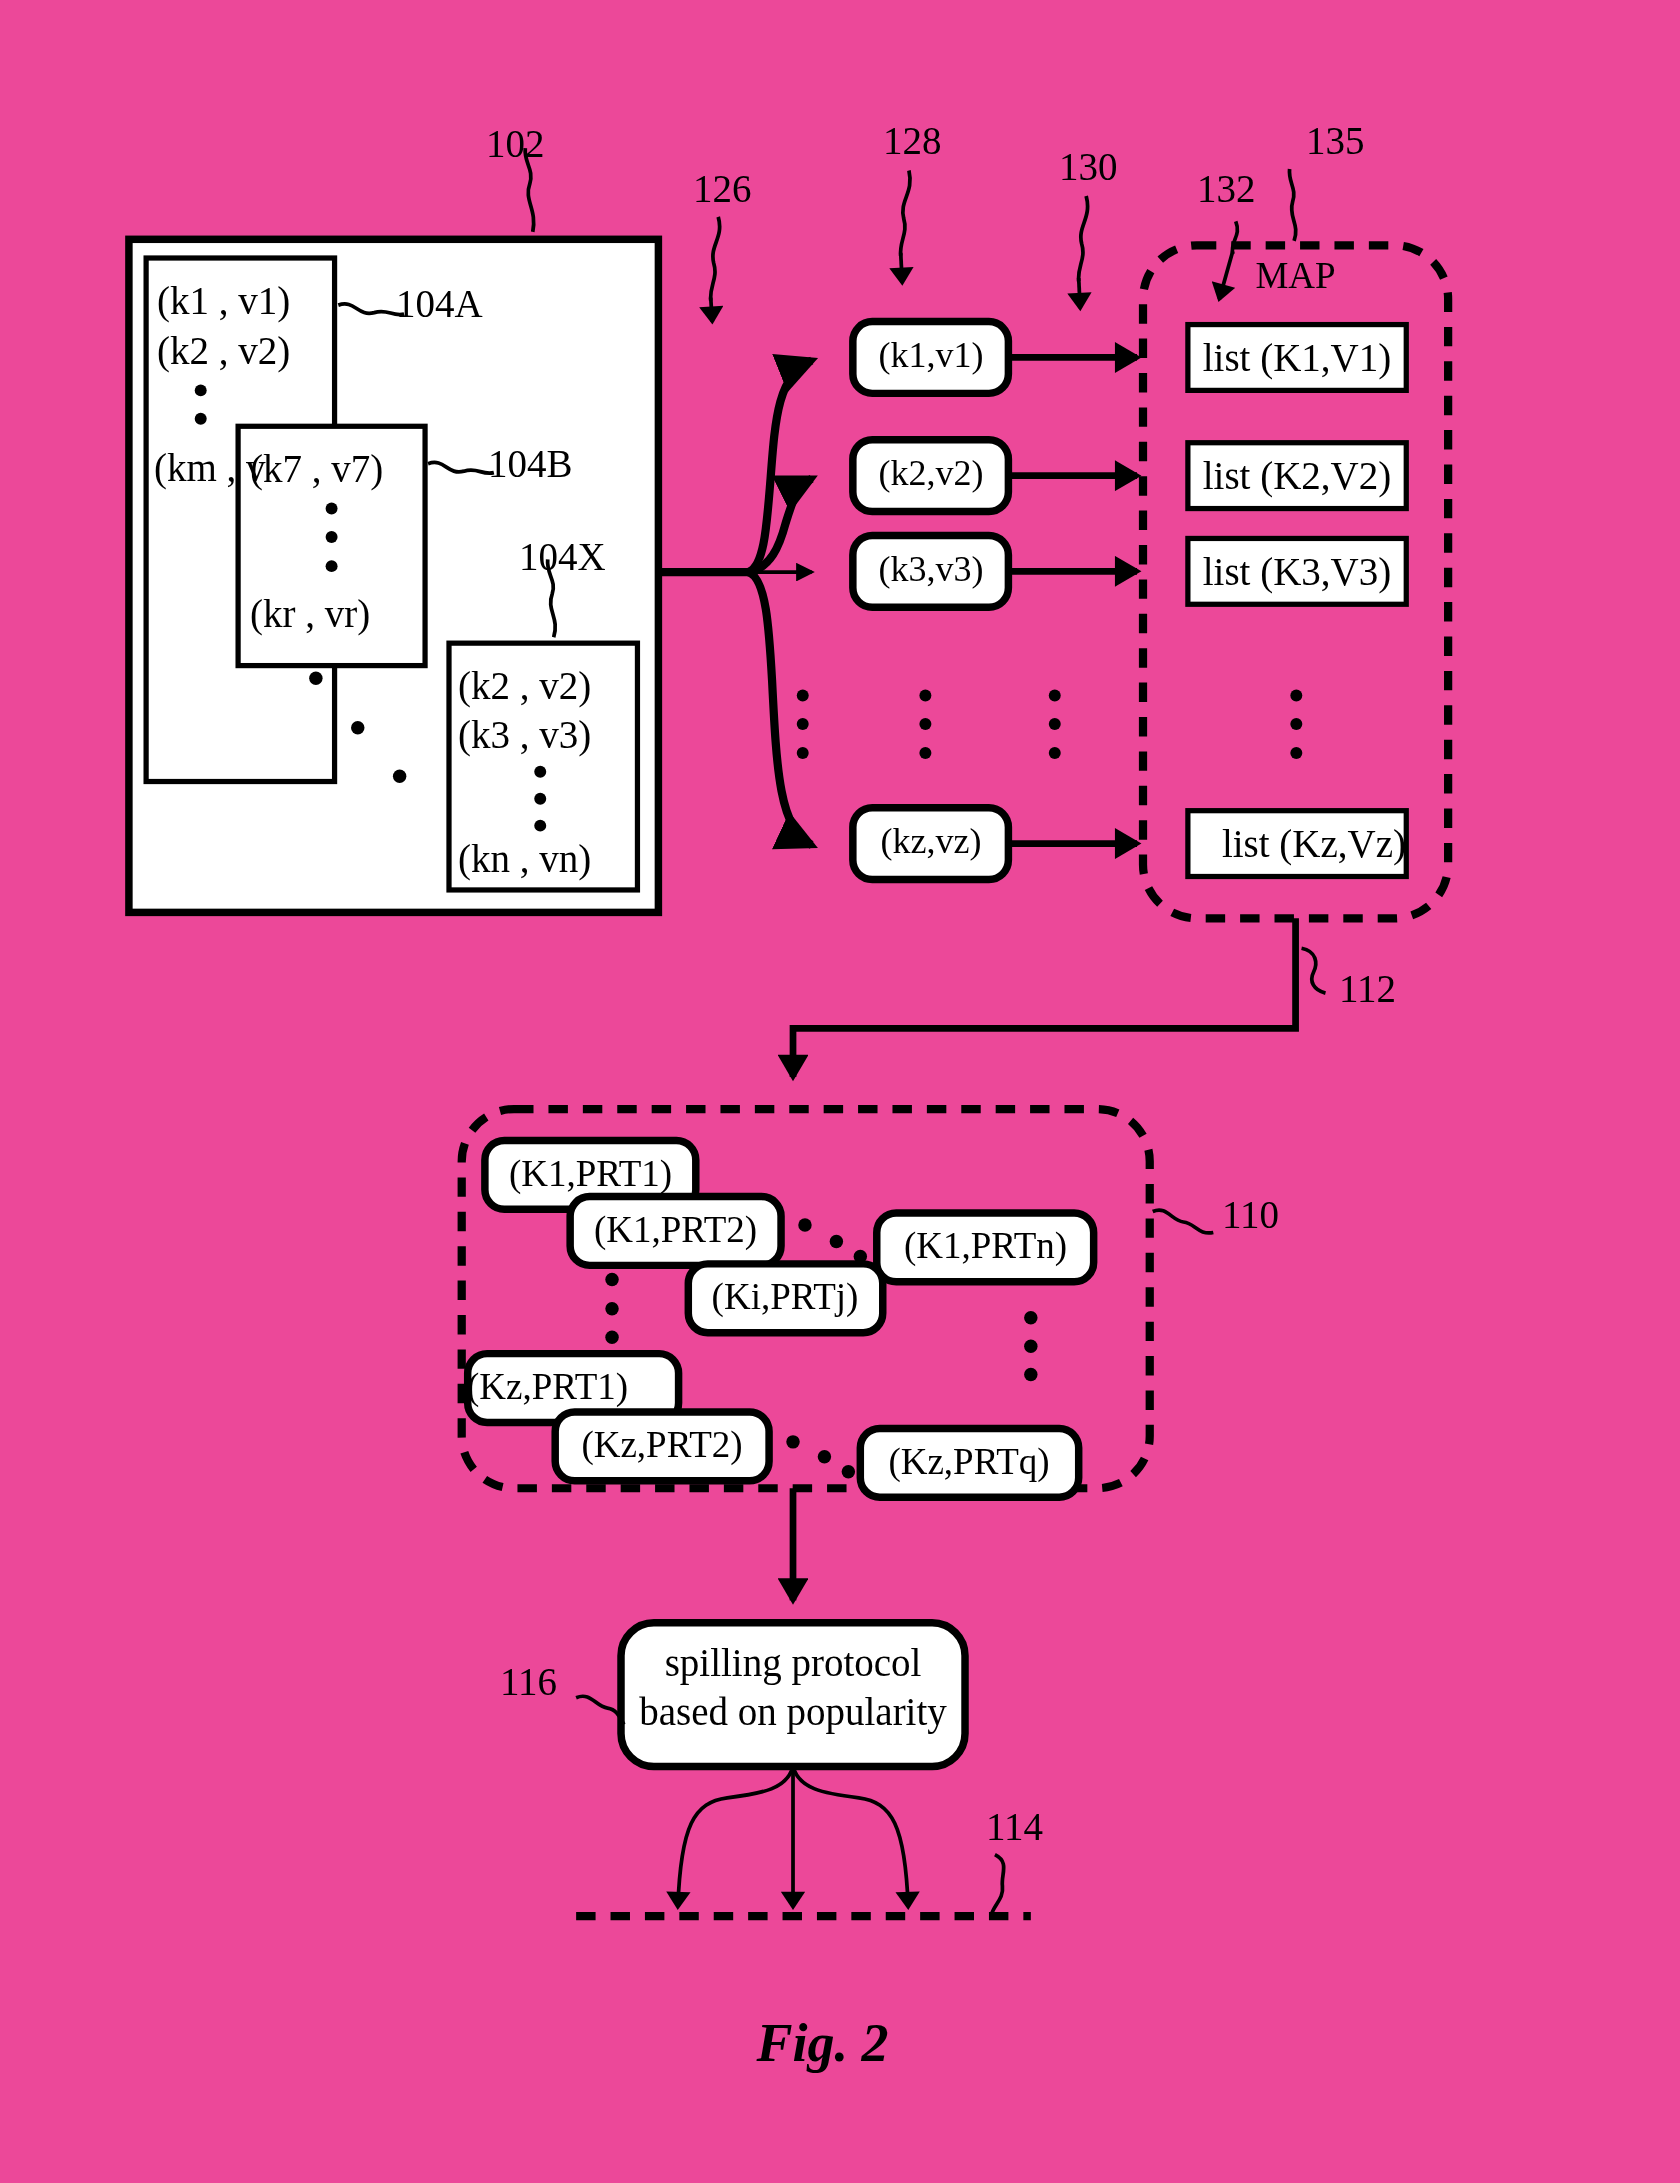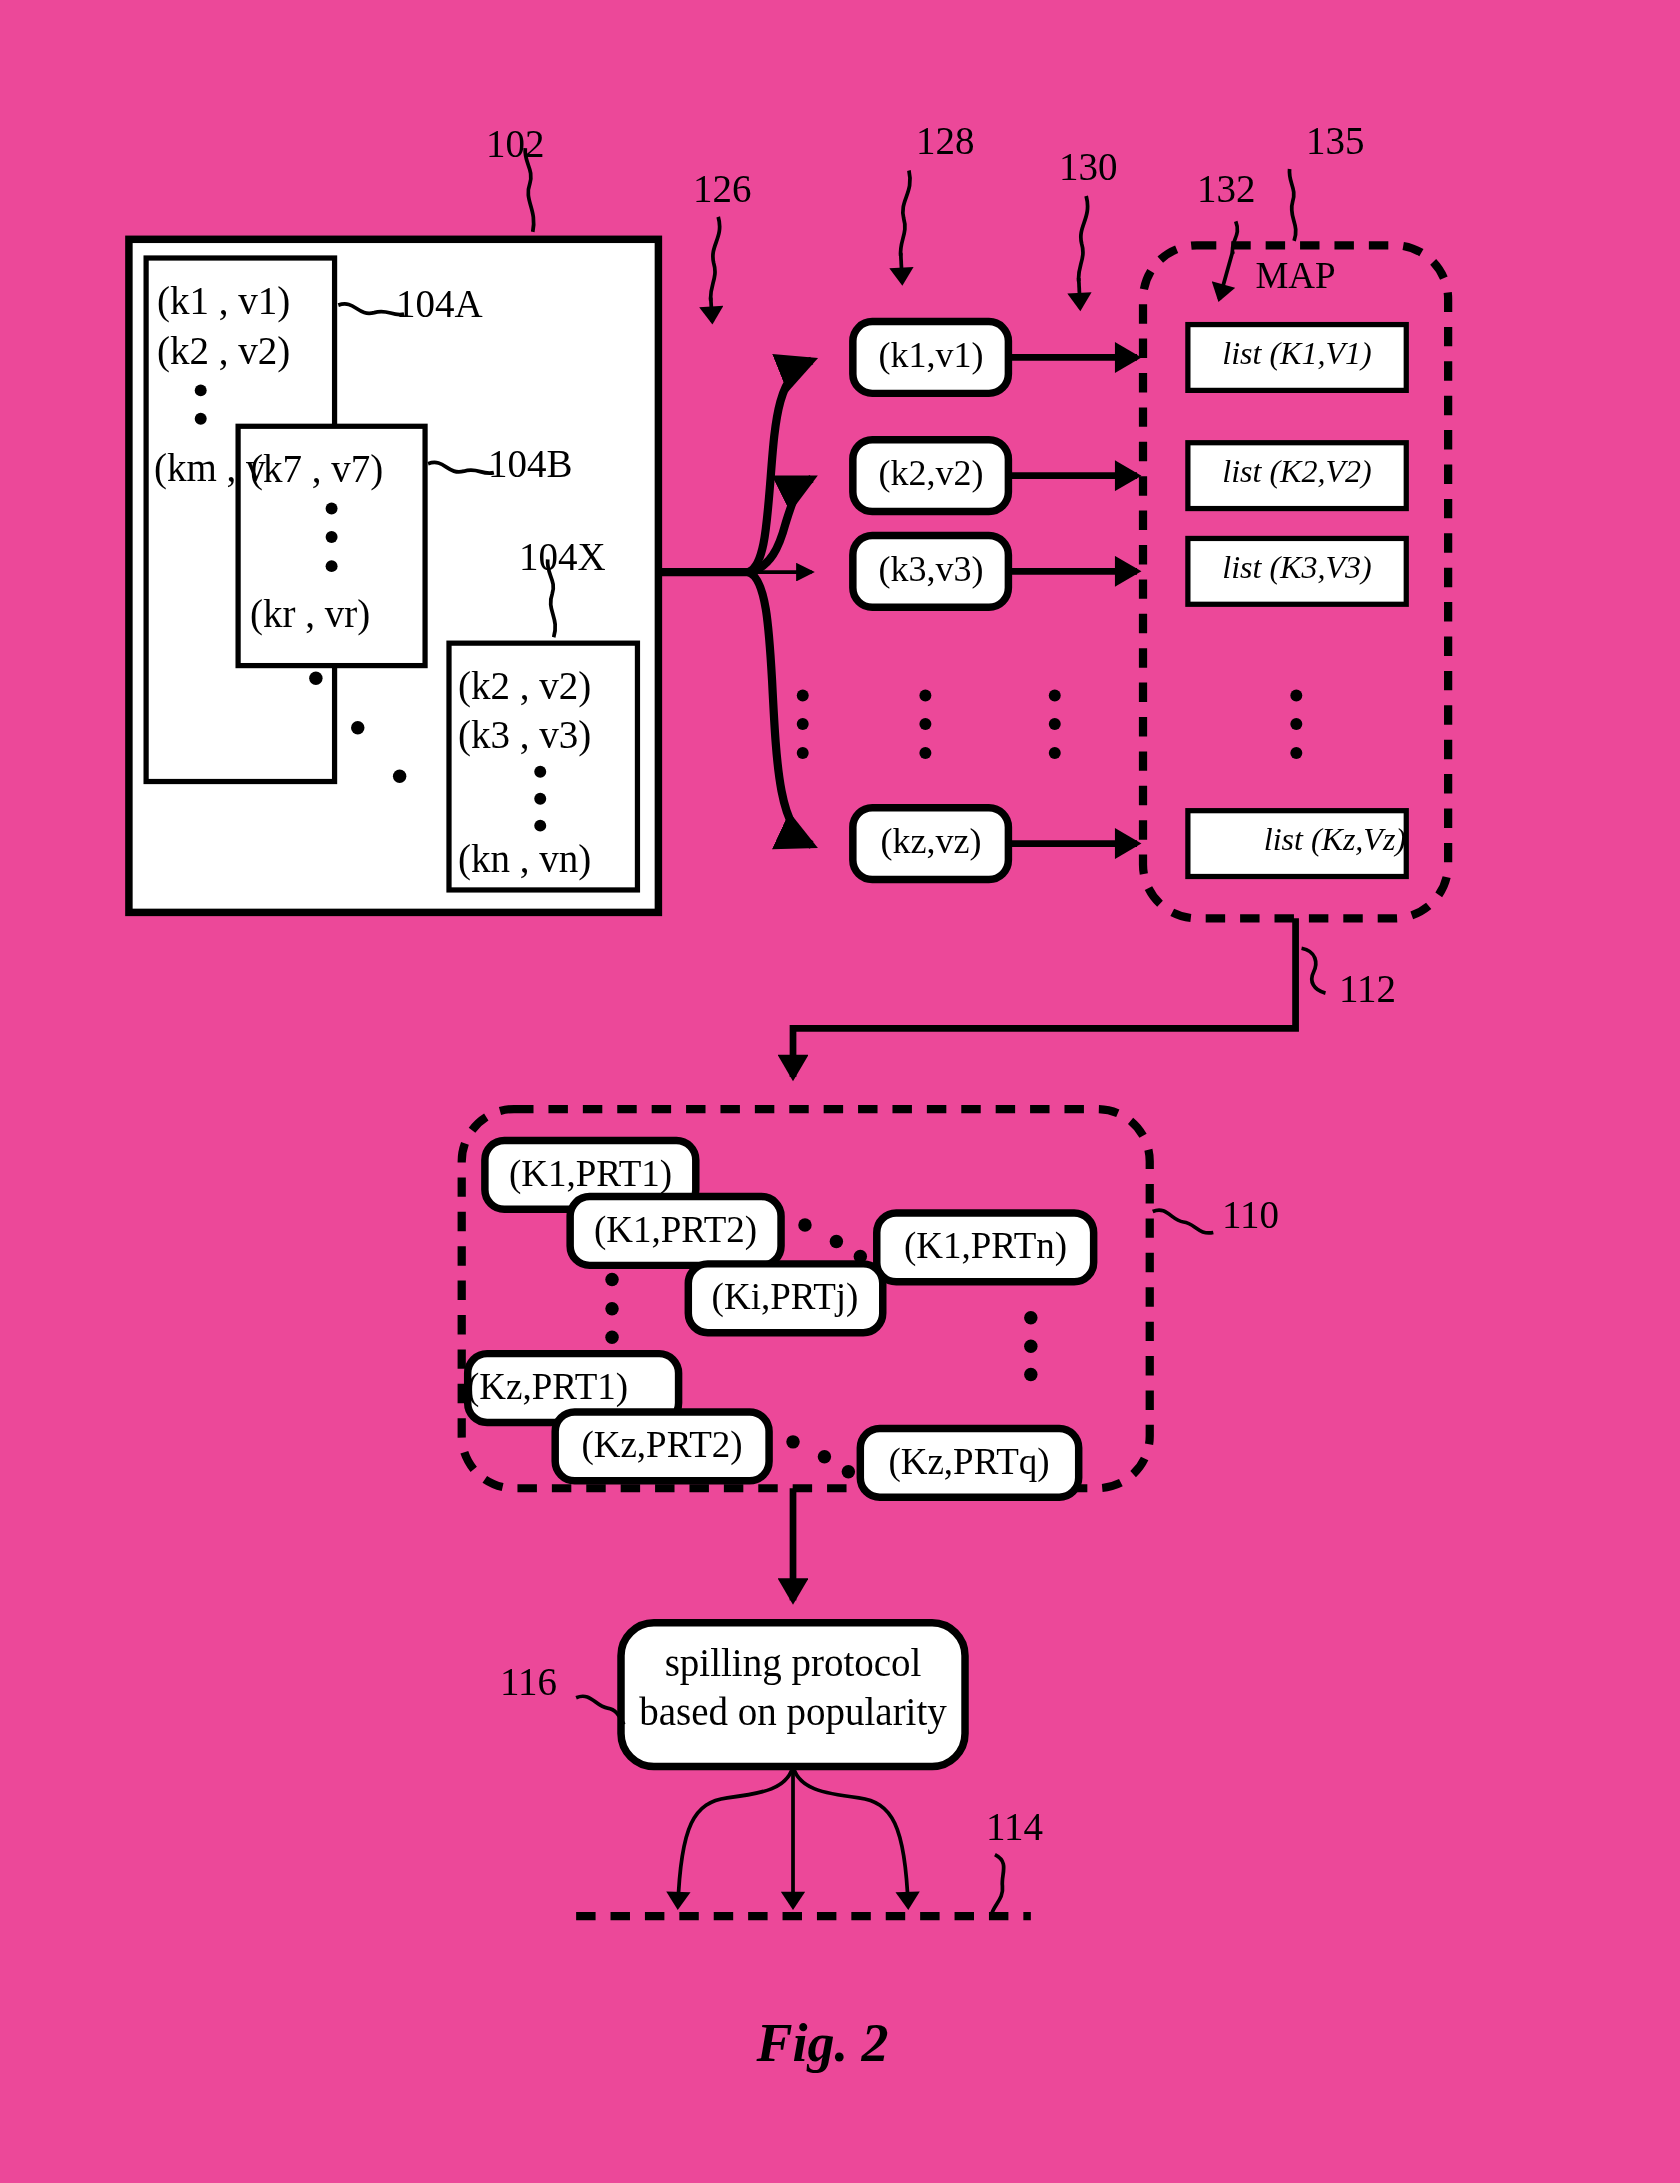--- a/index.html
+++ b/index.html
@@ -61,22 +61,21 @@
   .t-ref {
     font-size: 39px;
   }
   .t-kv {
     font-size: 39px;
   }
   .t-kvsmall {
     font-size: 36px;
   }
   .t-list {
-    font-size: 32px;
-    font-style: italic;
+    font-size: 39px;
   }
   .t-map {
     font-size: 37px;
   }
   .t-prt {
     font-size: 37px;
   }
   .t-spill {
     font-size: 39px;
   }
@@ -288,21 +287,21 @@
       <path class="stroke-dashed-thick" d="M 770 2562 L 1378 2562"></path>
       <path class="lead-line" d="M 1330 2480 C 1350 2490 1338 2506 1340 2522 C 1342 2538 1330 2546 1326 2558"></path>
     </g>
   </svg>
 
   <div style="position:absolute;left:486px;top:121px;" class="t-ref">102</div>
   <div style="position:absolute;left:396px;top:281px;" class="t-ref">104A</div>
   <div style="position:absolute;left:488px;top:441px;" class="t-ref">104B</div>
   <div style="position:absolute;left:519px;top:534px;" class="t-ref">104X</div>
   <div style="position:absolute;left:693px;top:166px;" class="t-ref">126</div>
-  <div style="position:absolute;left:883px;top:118px;margin-left:33px;" class="t-ref">128</div>
+  <div style="position:absolute;left:883px;top:118px;" class="t-ref">128</div>
   <div style="position:absolute;left:1059px;top:144px;" class="t-ref">130</div>
   <div style="position:absolute;left:1197px;top:166px;" class="t-ref">132</div>
   <div style="position:absolute;left:1306px;top:118px;" class="t-ref">135</div>
   <div style="position:absolute;left:1339px;top:966px;" class="t-ref">112</div>
   <div style="position:absolute;left:1222px;top:1192px;" class="t-ref">110</div>
   <div style="position:absolute;left:500px;top:1659px;" class="t-ref">116</div>
   <div style="position:absolute;left:986px;top:1804px;" class="t-ref">114</div>
 
   <div style="position:absolute;left:157px;top:278px;" class="t-kv">(k1 , v1)</div>
   <div style="position:absolute;left:157px;top:328px;" class="t-kv">(k2 , v2)</div>

